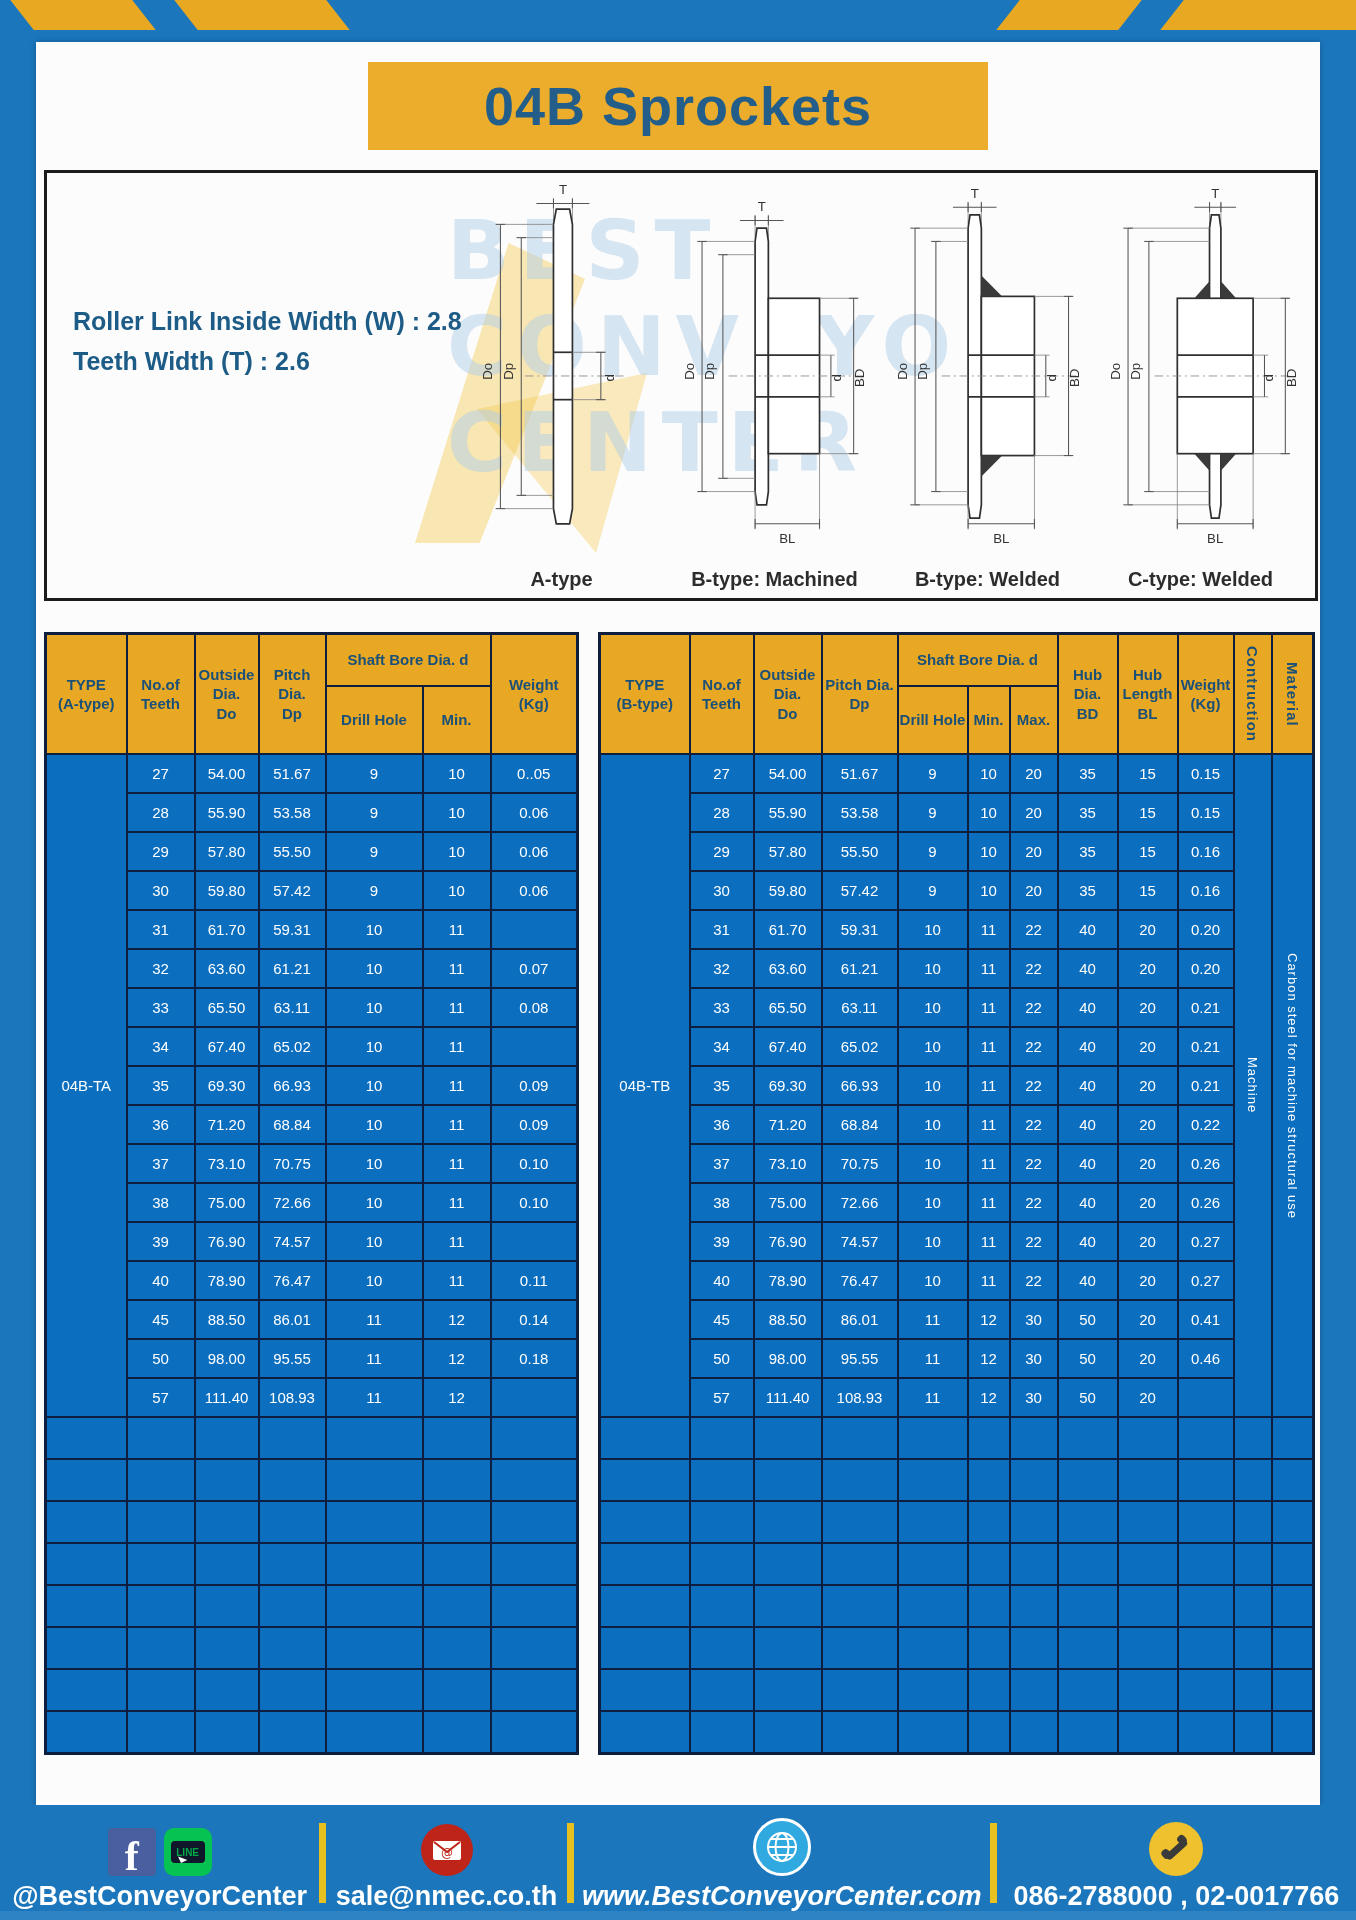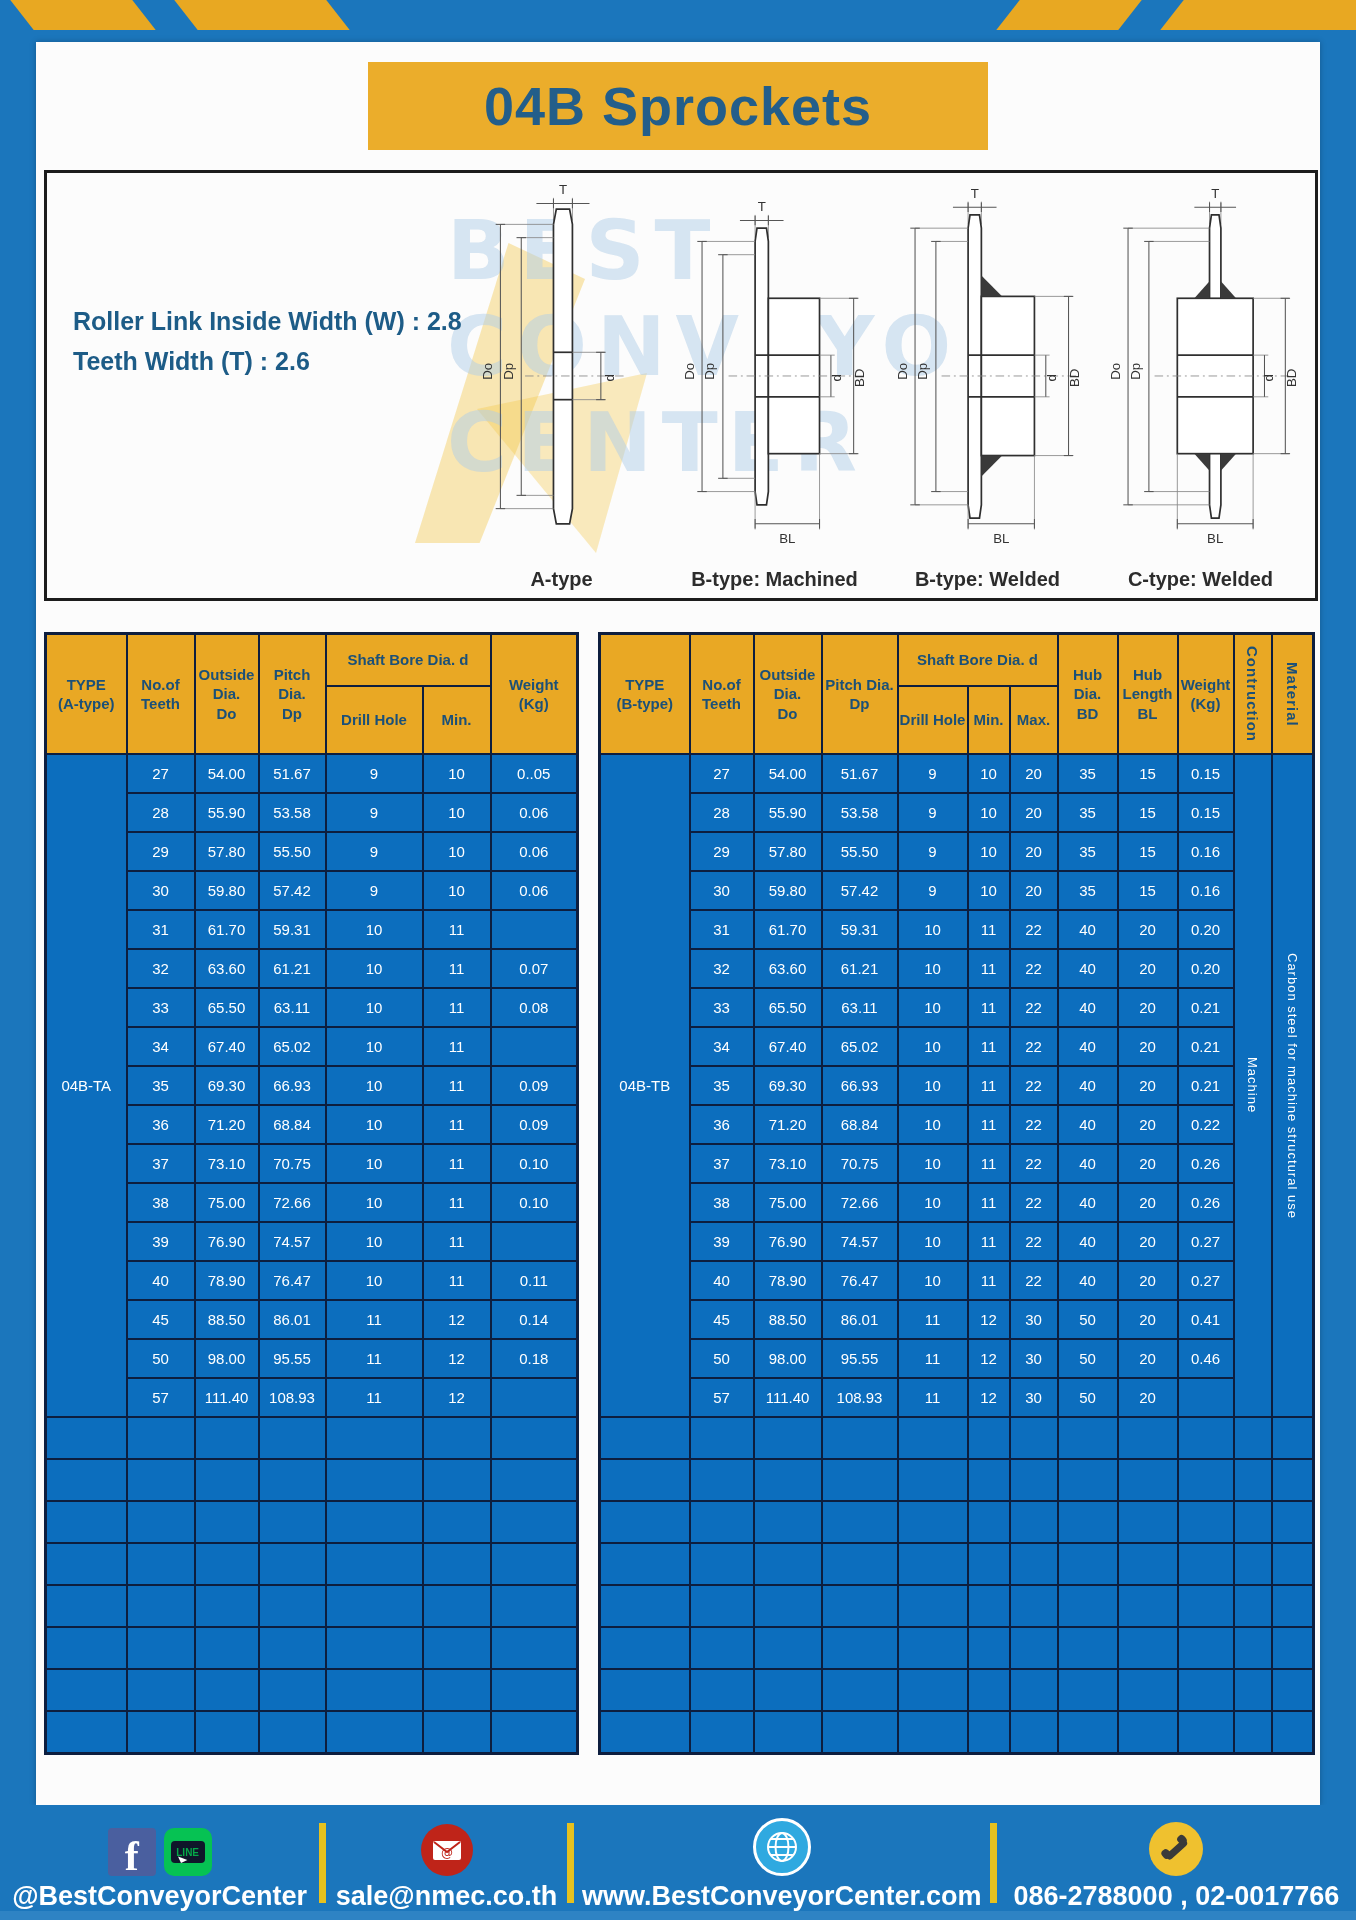--- a/index.html
+++ b/index.html
@@ -906,21 +906,21 @@
       <div class="circ mail">
         <svg width="34" height="34" viewBox="0 0 34 34">
           <rect x="3" y="8" width="28" height="19" rx="2" fill="#fff"></rect>
           <polyline points="4,9 17,19 30,9" fill="none" stroke="#BF2419" stroke-width="2"></polyline>
           <text x="17" y="24" text-anchor="middle" font-size="12" fill="#BF2419" font-family="DejaVu Sans">@</text>
         </svg>
       </div>
       <div class="lbl">sale@nmec.co.th</div>
     </div>
     <div class="fdiv"></div>
-    <div class="seg" style="width:417px;">
+    <div class="seg" style="width:417px;font-style:italic;">
       <div class="circ globe">
         <svg width="36" height="36" viewBox="0 0 36 36">
           <circle cx="18" cy="18" r="14" fill="none" stroke="#fff" stroke-width="2"></circle>
           <ellipse cx="18" cy="18" rx="6.5" ry="14" fill="none" stroke="#fff" stroke-width="2"></ellipse>
           <line x1="4" y1="18" x2="32" y2="18" stroke="#fff" stroke-width="2"></line>
           <line x1="6" y1="10" x2="30" y2="10" stroke="#fff" stroke-width="2"></line>
           <line x1="6" y1="26" x2="30" y2="26" stroke="#fff" stroke-width="2"></line>
         </svg>
       </div>
       <div class="lbl">www.BestConveyorCenter.com</div>

